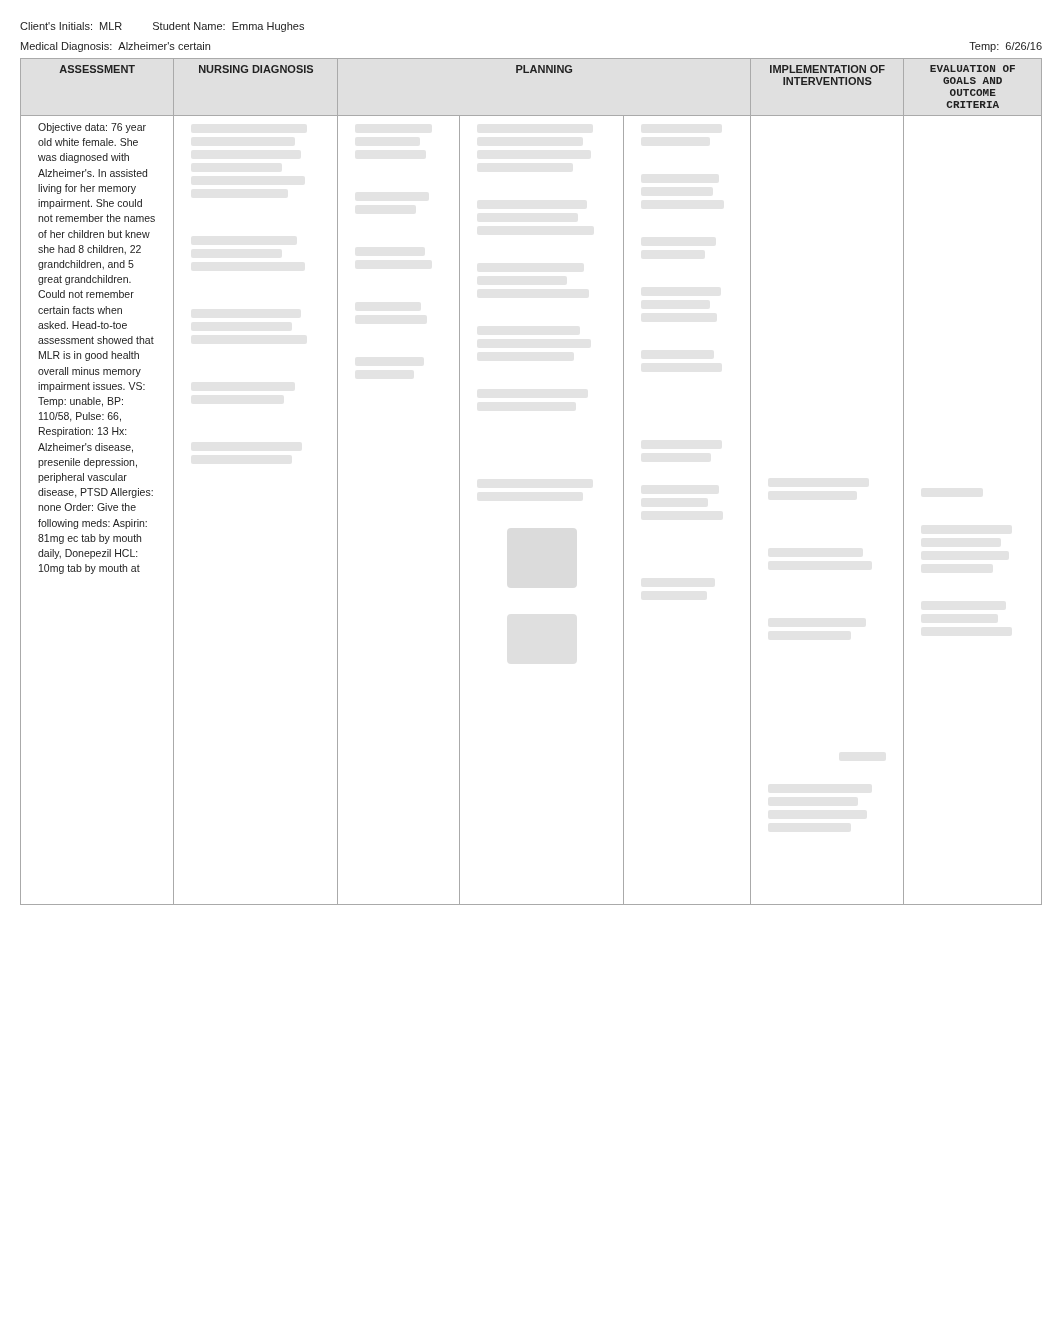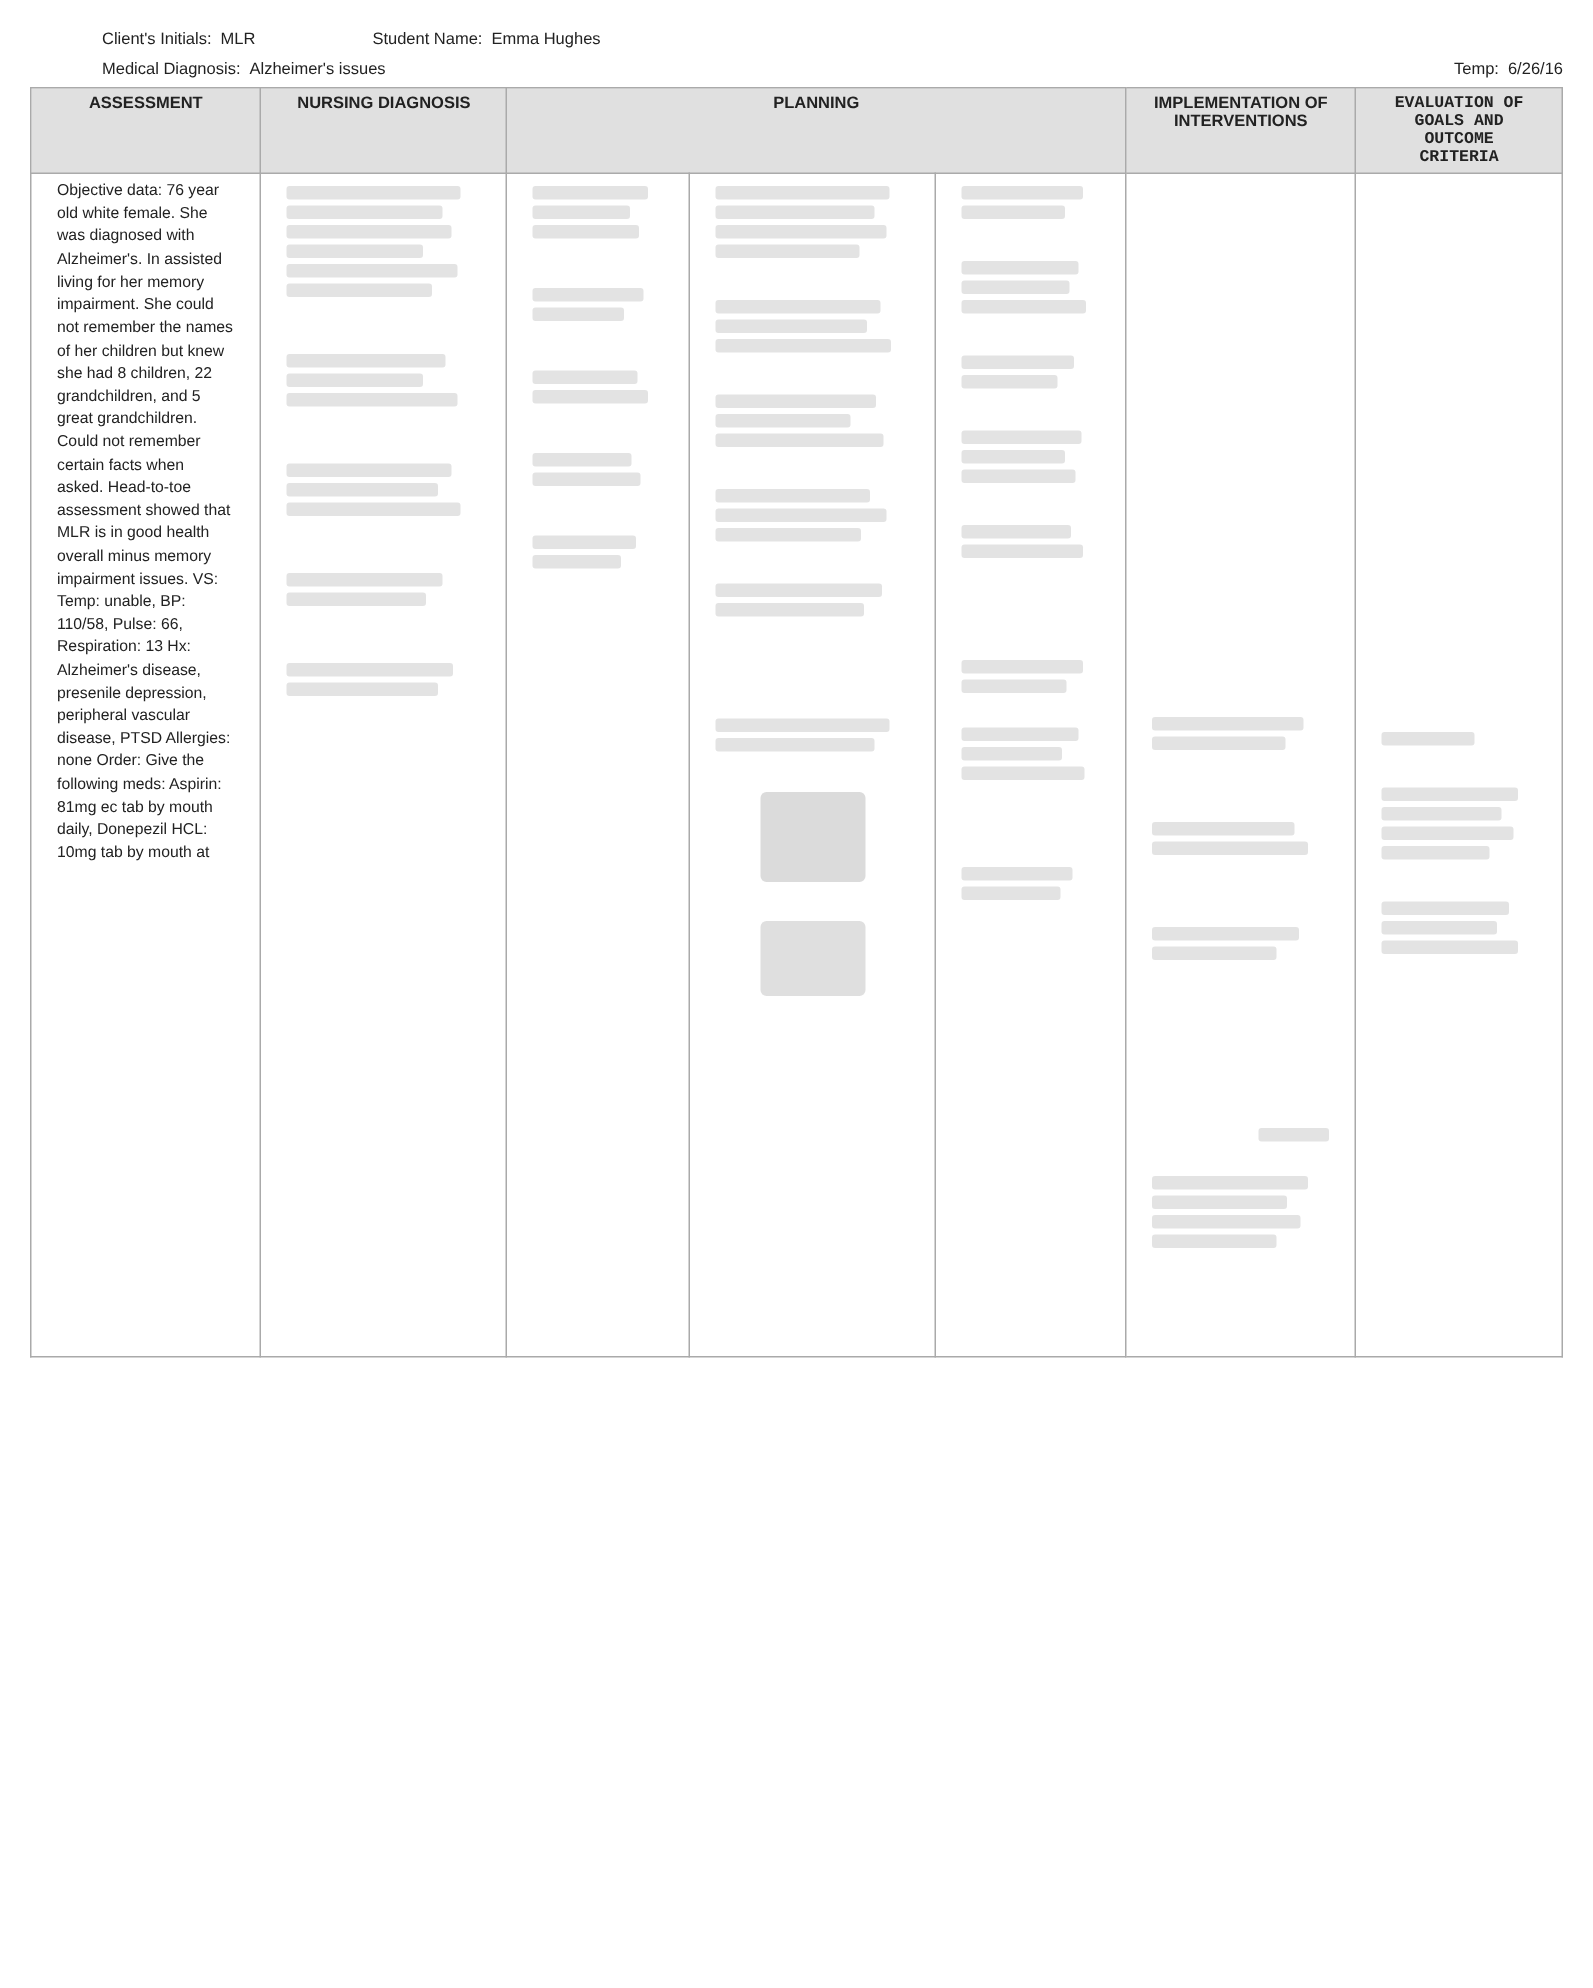--- a/index.html
+++ b/index.html
@@ -14,21 +14,20 @@
       display: flex;
       flex-wrap: wrap;
       gap: 4px 30px;
       margin-bottom: 8px;
       font-size: 11px;
     }
     .top-info .field {
       display: flex;
       gap: 6px;
       align-items: baseline;
-      margin-left: 48px;
     }
     .top-info .label { font-weight: normal; }
     .main-table {
       width: 100%;
       border-collapse: collapse;
       border: 1px solid #aaa;
       font-size: 10.5px;
     }
     .main-table th, .main-table td {
       border: 1px solid #aaa;
@@ -94,21 +93,21 @@
     <span>MLR</span>
   </div>
   <div class="field">
     <span class="label">Student Name:</span>
     <span>Emma Hughes</span>
   </div>
 </div>
 <div class="top-info" style="justify-content: space-between; margin-bottom: 6px;">
   <div class="field">
     <span class="label">Medical Diagnosis:</span>
-    <span>Alzheimer's issues</span>
+    <span>Alzheimer's certain</span>
   </div>
   <div class="field">
     <span class="label">Temp:</span>
     <span>6/26/16</span>
   </div>
 </div>
 
 <table class="main-table">
   <thead>
     <tr class="header-row-1">

